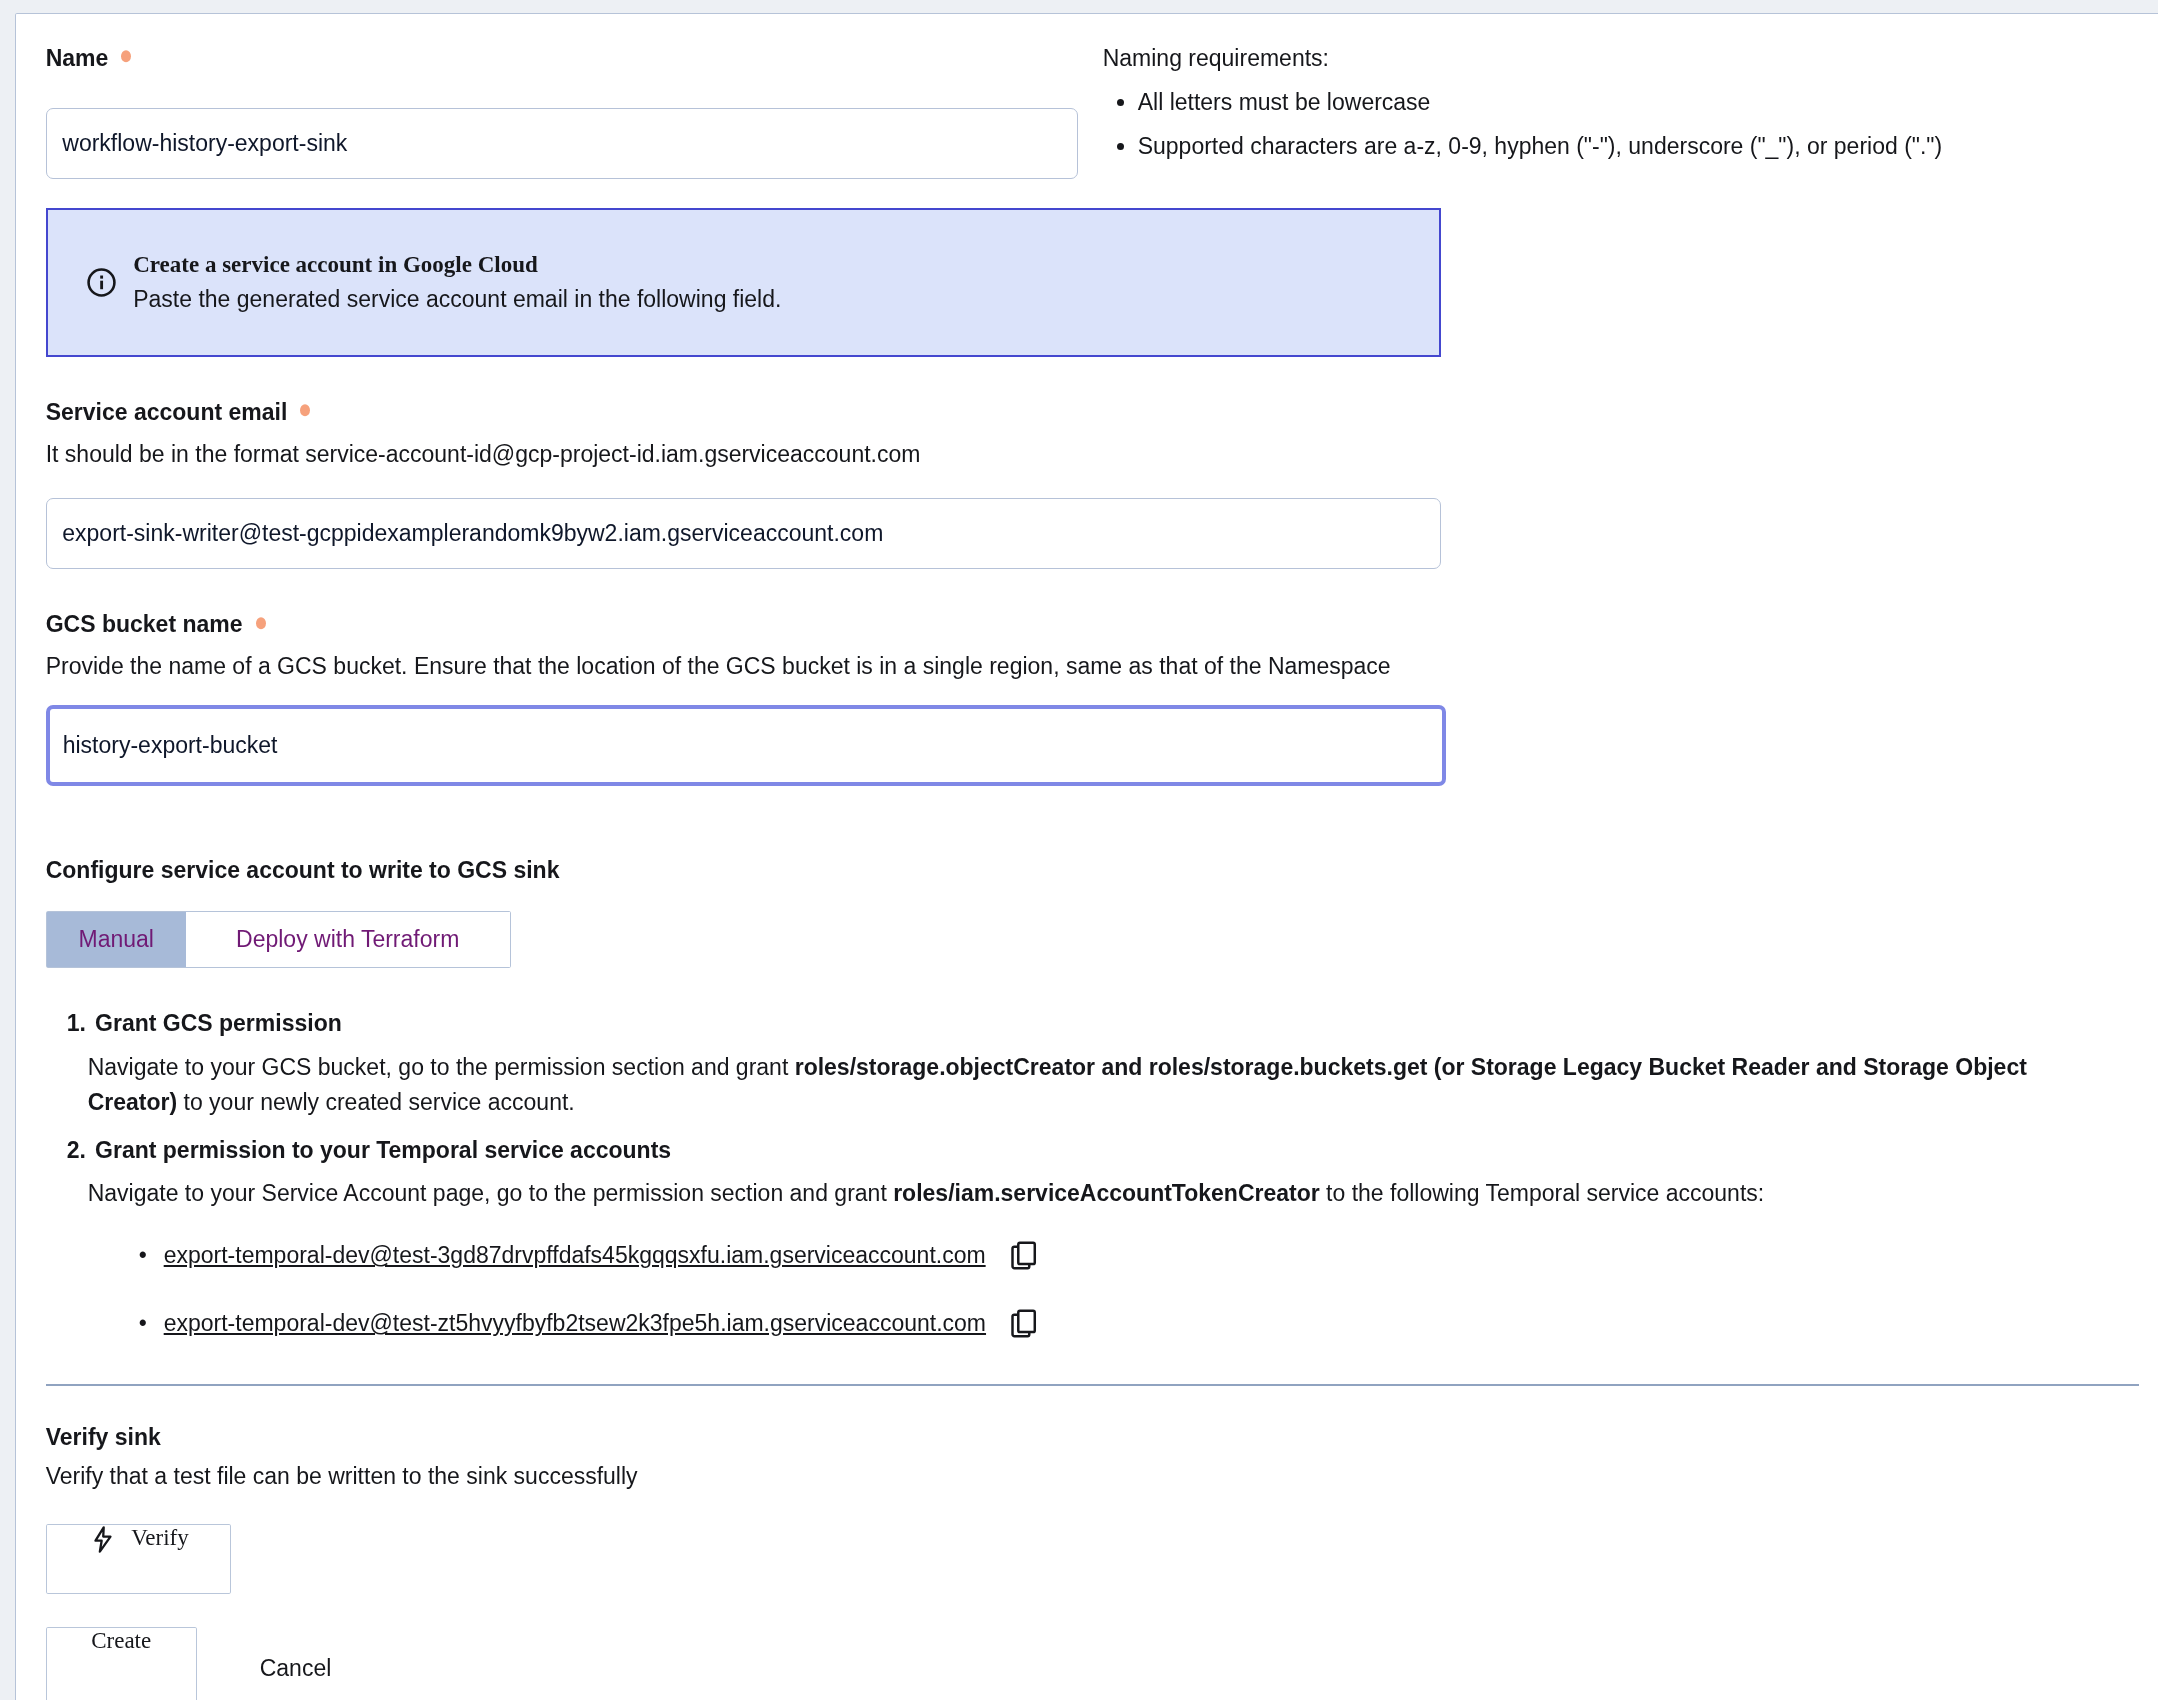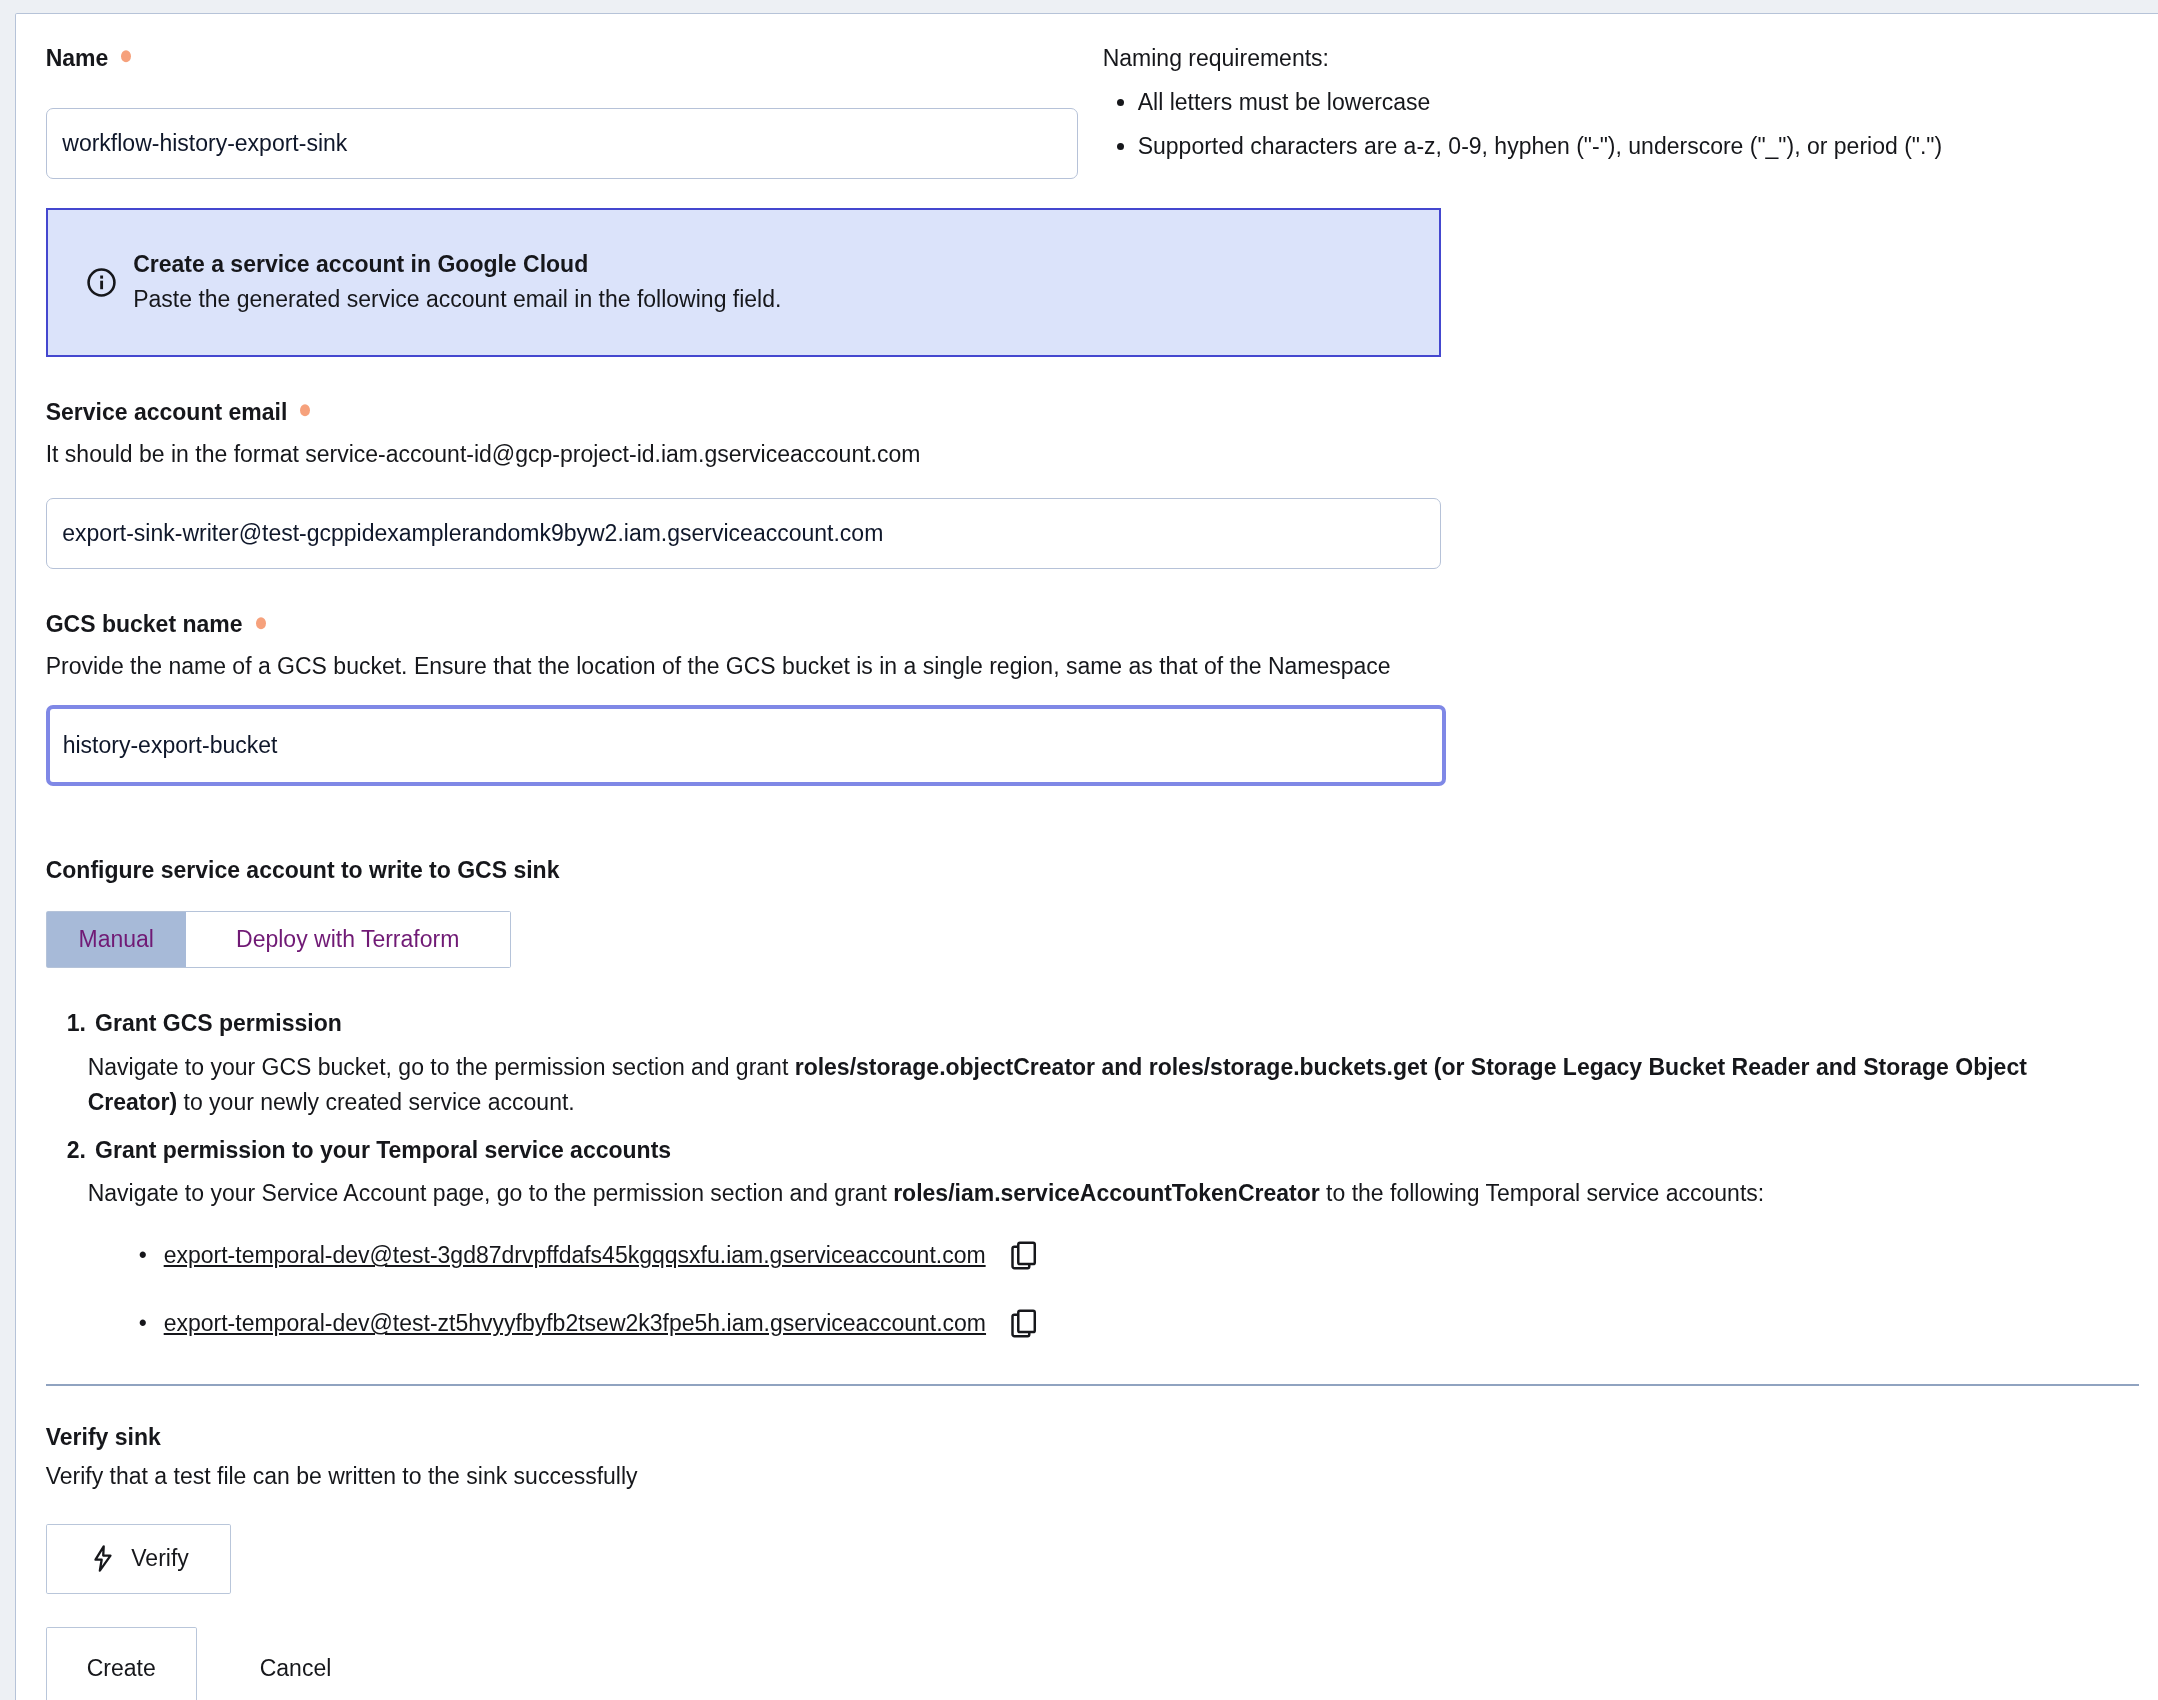--- a/index.html
+++ b/index.html
@@ -66,21 +66,21 @@
     margin-top: 29px;
     width: 1395px; height: 149px;
     background: #dbe3fa;
     border: 2.3px solid #4447cf;
     display: flex;
     align-items: center;
     padding-left: 38px;
   }
   .info-icon { flex: none; width: 31px; height: 31px; display: flex; align-items: flex-start; }
   .info-text { margin-left: 16.5px; }
-  .info-title { font-size: 23px; font-weight: 700; line-height: 35px; }
+  .info-title { font-size: 23px; font-weight: 700; line-height: 35px; font-family: Liberation Serif, serif; }
   .info-body { font-size: 23px; line-height: 35px; }
 
   .spacer-42 { height: 39px; }
 
   .section-title { margin-top: 68px; font-size: 23px; font-weight: 700; line-height: 33px; }
 
   .tabs { margin-top: 24px; display: inline-flex; border: 1.8px solid #b5c3d9; border-radius: 1.8px; }
   .tab {
     height: 55px;
     border: none; background: #fff;
@@ -111,27 +111,27 @@
     cursor: pointer;
     display: inline-flex; align-items: center; justify-content: center;
   }
 
   .divider { margin-top: 42px; width: 2093px; height: 0; border: none; border-top: 2.8px solid #90a3c0; }
 
   .verify-title { margin-top: 35px; font-size: 23px; font-weight: 700; line-height: 33px; }
   .verify-desc { margin-top: 5.5px; font-size: 23px; line-height: 33px; }
 
   .btn {
-    font-family: Liberation Sans, sans-serif;
+    font-family: Liberation Serif, serif;
     font-size: 23px; color: #16171b;
     background: #fff;
     border: 1.8px solid #b9c6da;
     border-radius: 1.8px;
     cursor: pointer;
-    display: inline-flex; align-items: center; justify-content: center;
+    display: inline-flex; align-items: flex-start; justify-content: center;
   }
   .verify-btn { margin-top: 31px; width: 185px; height: 70px; gap: 14.7px; }
   .footer-row { margin-top: 33px; display: flex; align-items: flex-start; }
   .create-btn { width: 151px; height: 84px; }
   .cancel-btn {
     margin-left: 39px; height: 84px; padding: 0 24px;
     background: none; border: none;
     font-family: "Liberation Sans", sans-serif;
     font-size: 23px; color: #16171b; cursor: pointer;
   }

